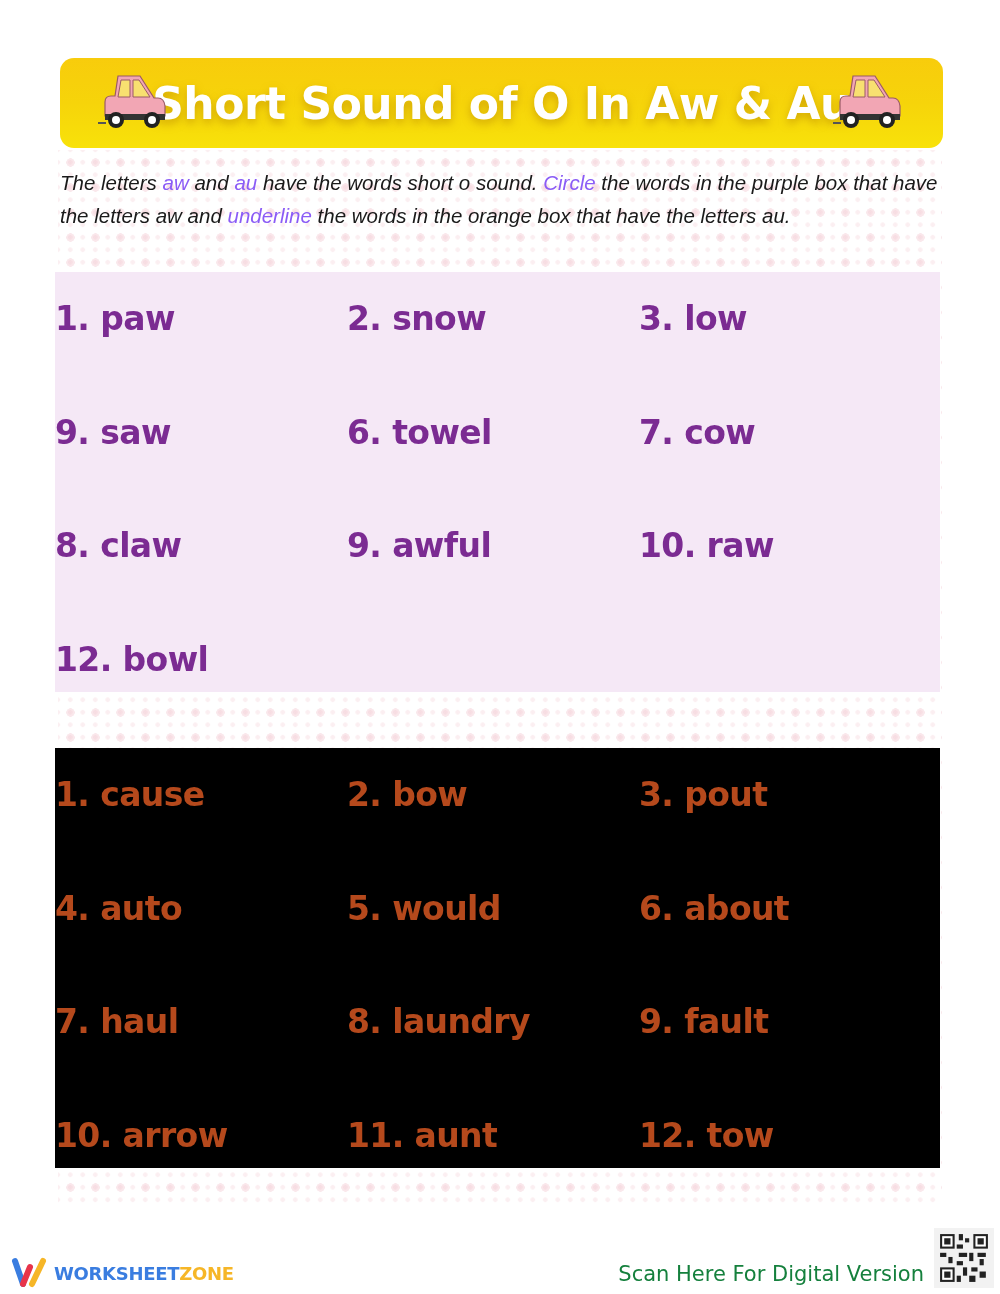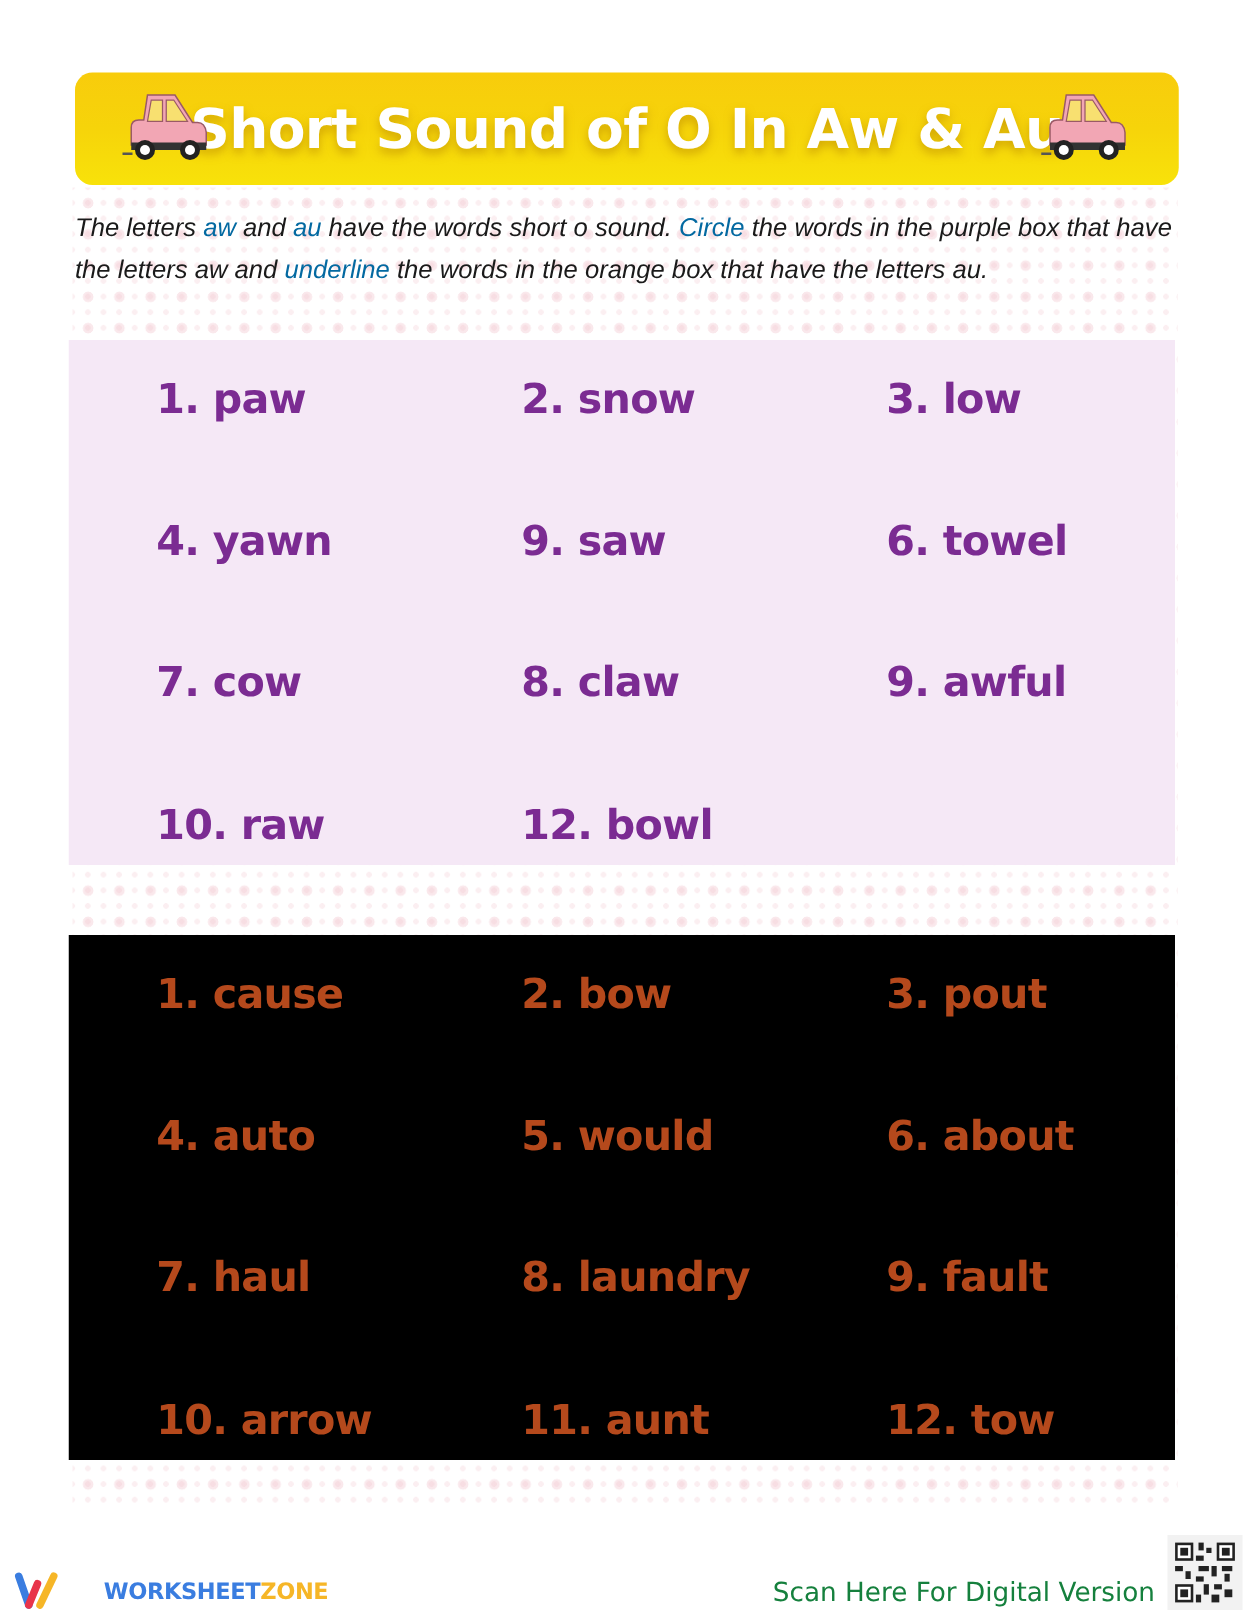--- a/index.html
+++ b/index.html
@@ -39,47 +39,46 @@
 
     .instructions {
       position: absolute;
       left: 60px; top: 166px; width: 890px;
       font-family: "Liberation Sans", sans-serif;
       font-style: italic;
       font-size: 20.5px;
       line-height: 33px;
       color: #1a1a1a;
     }
-    .instructions .hl { color: #0369a1; }
+    .instructions .hl { color: #8b5cf6; }
 
     .box {
       position: absolute;
       left: 55px; width: 885px;
       display: grid;
       grid-template-columns: 292px 292px 1fr;
-      padding-left: 70px;
     }
     .box.purple { top: 272px; height: 420px; background: #f5e8f6; }
     .box.orange { top: 748px; height: 420px; background: #000000; }
 
     .word {
       height: 113.5px;
       display: flex; align-items: center;
       font-family: "DejaVu Sans", sans-serif;
       font-weight: bold;
       font-size: 33px;
       letter-spacing: -0.6px;
     }
     .purple .word { color: #7b2b92; }
     .orange .word { color: #b5491c; }
     .box .word:nth-child(-n+3) { margin-top: -10px; }
 
     .footer-logo {
       position: absolute; left: 10px; top: 1257px;
-      display: flex; align-items: center; gap: 29px;
+      display: flex; align-items: center;
     }
     .logo-mark { width: 38px; height: 32px; margin-right: 6px; }
     .logo-text { font-family: "DejaVu Sans", sans-serif; font-weight: bold; font-size: 18px; letter-spacing: -0.3px; }
     .logo-text .w { color: #3a7de0; }
     .logo-text .z { color: #f6b627; }
 
     .scan-text {
       position: absolute; right: 76px; top: 1262px;
       font-family: "DejaVu Sans", sans-serif;
       font-size: 21px; color: #15803d;
@@ -121,21 +120,20 @@
 </div>
 
 <p class="instructions">
   <span>The letters </span><span class="hl">aw</span><span> and </span><span class="hl">au</span><span> have the words short o sound. </span><span class="hl">Circle</span><span> the words in the purple box that have the letters aw and </span><span class="hl">underline</span><span> the words in the orange box that have the letters au.</span>
 </p>
 
 <div class="box purple">
   <div class="word">1. paw</div>
   <div class="word">2. snow</div>
   <div class="word">3. low</div>
-  <div class="word">4. yawn</div>
   <div class="word">9. saw</div>
   <div class="word">6. towel</div>
   <div class="word">7. cow</div>
   <div class="word">8. claw</div>
   <div class="word">9. awful</div>
   <div class="word">10. raw</div>
   <div class="word">12. bowl</div>
 </div>
 
 <div class="box orange">

